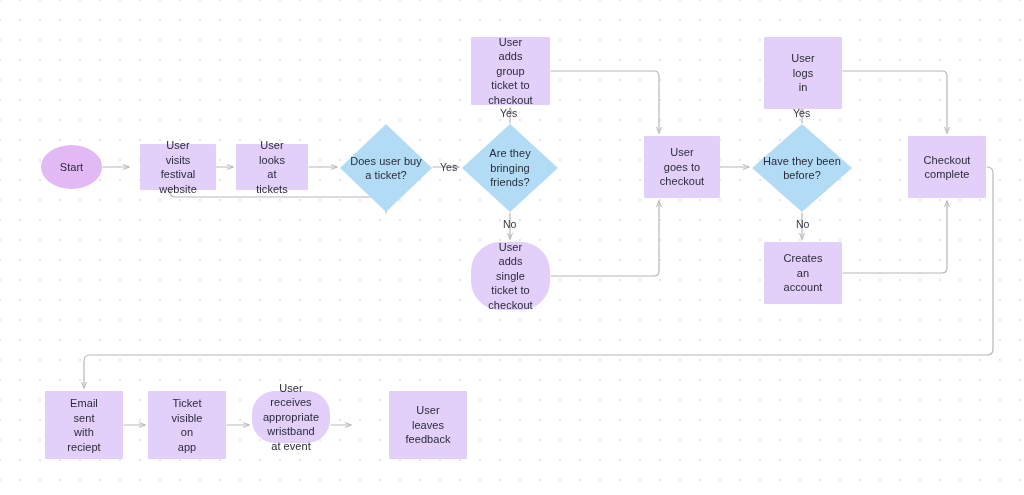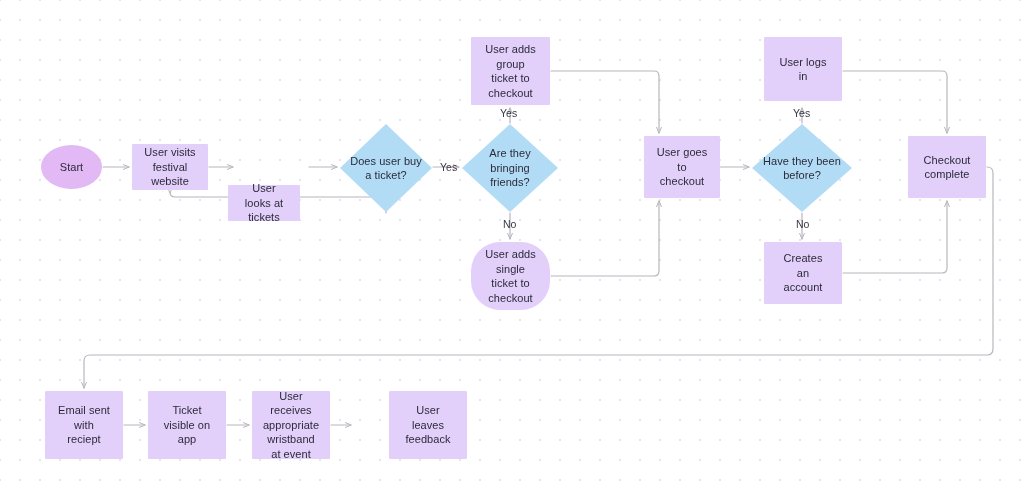--- a/index.html
+++ b/index.html
@@ -36,21 +36,21 @@
     text-align: center;
     color: #2b2b3a;
     font-size: 11px;
     line-height: 14.5px;
     letter-spacing: 0.05px;
     z-index: 2;
   }
   .node.process {
     background: #e2cffa;
     border-radius: 1px;
-    padding: 4px 12px;
+    padding: 4px 24px;
   }
   .node.terminator {
     background: #e2b8f5;
     border-radius: 50%;
   }
   .node.decision {
     background: transparent;
   }
   .diamond-shape {
     position: absolute;
@@ -123,25 +123,25 @@
       <path d="M227,425 L249,425"></path>
       <path d="M331,425 L351,425"></path>
       <path d="M433,425 L453,425"></path>
     </g>
   </svg>
 
   <div class="node terminator" style="left:41px;top:145px;width:61px;height:44px;">
     <span class="label">Start</span>
   </div>
 
-  <div class="node process" style="left:132px;top:144px;width:76px;height:46px;">
+  <div class="node process" style="left:140px;top:144px;width:76px;height:46px;">
     <span class="label">User visits festival website</span>
   </div>
 
-  <div class="node process" style="left:228px;top:144px;width:72px;height:36px;margin-top:41px;">
+  <div class="node process" style="left:236px;top:144px;width:72px;height:46px;">
     <span class="label">User looks at tickets</span>
   </div>
 
   <div class="node decision" style="left:340px;top:124px;width:92px;height:88px;">
     <span class="diamond-shape"></span>
     <span class="label">Does user buy a ticket?</span>
   </div>
 
   <div class="node decision" style="left:462px;top:124px;width:96px;height:88px;">
     <span class="diamond-shape"></span>
@@ -158,41 +158,41 @@
 
   <div class="node process" style="left:644px;top:136px;width:76px;height:62px;">
     <span class="label">User goes to checkout</span>
   </div>
 
   <div class="node decision" style="left:752px;top:124px;width:100px;height:88px;">
     <span class="diamond-shape"></span>
     <span class="label">Have they been before?</span>
   </div>
 
-  <div class="node process" style="left:764px;top:37px;width:78px;height:64px;">
+  <div class="node process" style="left:764px;top:37px;width:78px;height:72px;">
     <span class="label">User logs in</span>
   </div>
 
   <div class="node process" style="left:764px;top:242px;width:78px;height:62px;">
     <span class="label">Creates an account</span>
   </div>
 
   <div class="node process" style="left:908px;top:136px;width:78px;height:62px;">
     <span class="label">Checkout complete</span>
   </div>
 
   <div class="node process" style="left:45px;top:391px;width:78px;height:68px;">
     <span class="label">Email sent with reciept</span>
   </div>
 
   <div class="node process" style="left:148px;top:391px;width:78px;height:68px;">
     <span class="label">Ticket visible on app</span>
   </div>
 
-  <div class="node process" style="left:252px;top:391px;width:78px;height:68px;">
+  <div class="node process" style="left:252px;top:391px;width:78px;height:52px;border-radius:23px;">
     <span class="label">User receives appropriate wristband at event</span>
   </div>
 
   <div class="node process" style="left:354px;top:391px;width:78px;height:68px;margin-left:35px;">
     <span class="label">User leaves feedback</span>
   </div>
 
 
   <span class="edge-label" style="left:440px;top:161px;">Yes</span>
   <span class="edge-label" style="left:500px;top:107px;">Yes</span>

